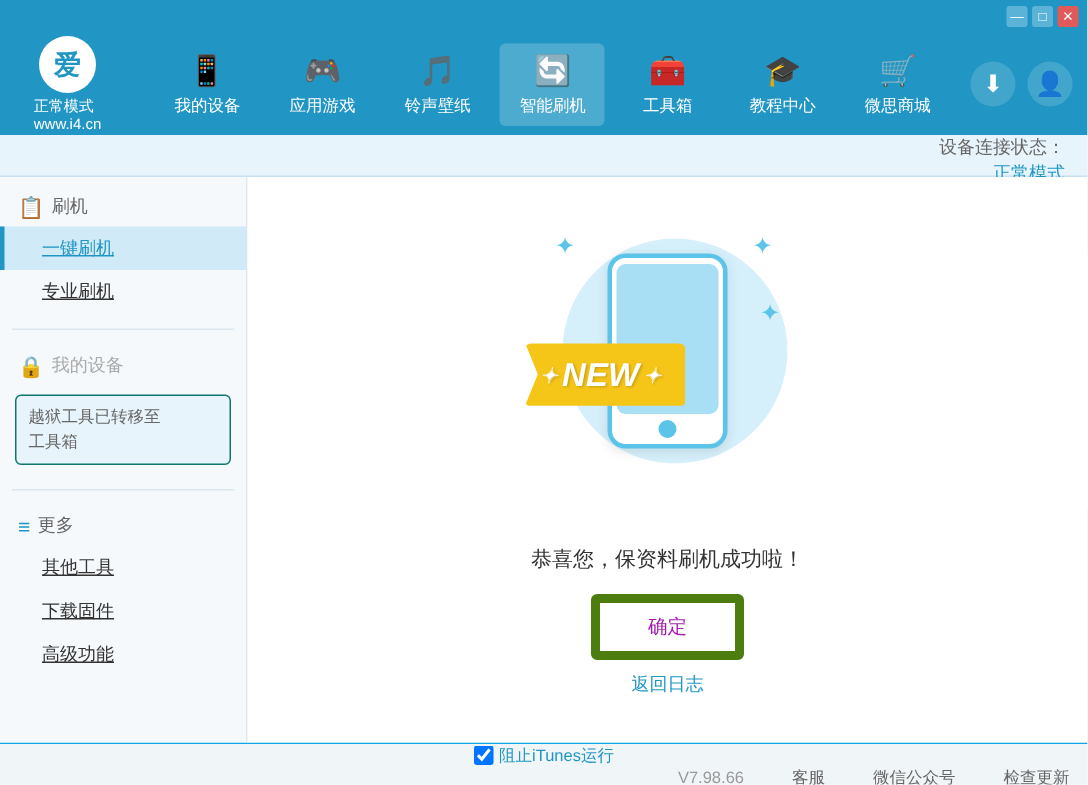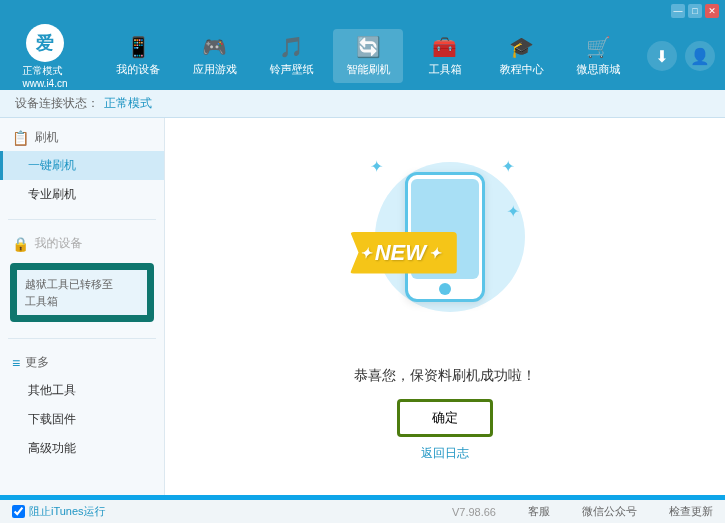--- a/index.html
+++ b/index.html
@@ -110,24 +110,25 @@
       cursor: pointer;
       font-size: 16px;
     }
 
     
     .status-bar {
       height: 28px;
       background: #e8f4fb;
       border-bottom: 1px solid #c8e0ef;
       display: flex;
-      align-items: center;
+      align-items: flex-end;
       padding: 0 15px;
       font-size: 12px;
       color: #333;
+      flex-direction: column;
     }
     .status-label { color: #666; }
     .status-value { color: #2196c4; font-weight: normal; margin-left: 5px; }
 
     
     .main-container {
       display: flex;
       height: calc(523px - 22px - 68px - 28px - 28px);
     }
 
@@ -152,36 +153,37 @@
     .sidebar-group-icon {
       margin-right: 5px;
       font-size: 14px;
       color: #2196c4;
     }
     .sidebar-item {
       padding: 6px 15px 6px 28px;
       cursor: pointer;
       color: #333;
       font-size: 12px;
+      text-decoration: underline;
     }
     .sidebar-item.active {
       background: #d0eaf8;
       color: #2196c4;
       border-left: 3px solid #2196c4;
       padding-left: 25px;
     }
     .sidebar-divider {
       height: 1px;
       background: #dce8f0;
       margin: 4px 8px;
     }
     .sidebar-info-box {
       margin: 6px 10px;
       background: #e8f4fb;
-      border: 7px solid #0f766e;
+      border: 1px solid #0f766e;
       border-radius: 4px;
       padding: 6px 8px;
       font-size: 11px;
       color: #666;
       line-height: 1.5;
     }
     .sidebar-grayed {
       color: #aaa;
     }
 
@@ -278,46 +280,47 @@
     
     .success-title {
       font-size: 14px;
       color: #333;
       margin-bottom: 14px;
     }
 
     
     .btn-primary {
       background: #fff;
-      border: 3px solid #4d7c0f;
-      color: #000000;
+      border: 6px solid #4d7c0f;
+      color: #a21caf;
       padding: 7px 32px;
       border-radius: 4px;
       cursor: pointer;
       font-size: 13px;
       margin-bottom: 8px;
     }
     .btn-link {
       color: #2196c4;
       background: none;
       border: none;
       cursor: pointer;
       font-size: 12px;
     }
 
     
     .bottom-bar {
       height: 28px;
       background: #f0f5f8;
-      border-top: 5px solid #0ea5e9;
+      border-top: 1px solid #0ea5e9;
       display: flex;
       align-items: center;
       padding: 0 12px;
       font-size: 11px;
       color: #666;
+      flex-direction: column;
     }
     .bottom-left {
       display: flex;
       align-items: center;
       gap: 4px;
     }
     .bottom-itunes {
       color: #2196c4;
       cursor: pointer;
     }

